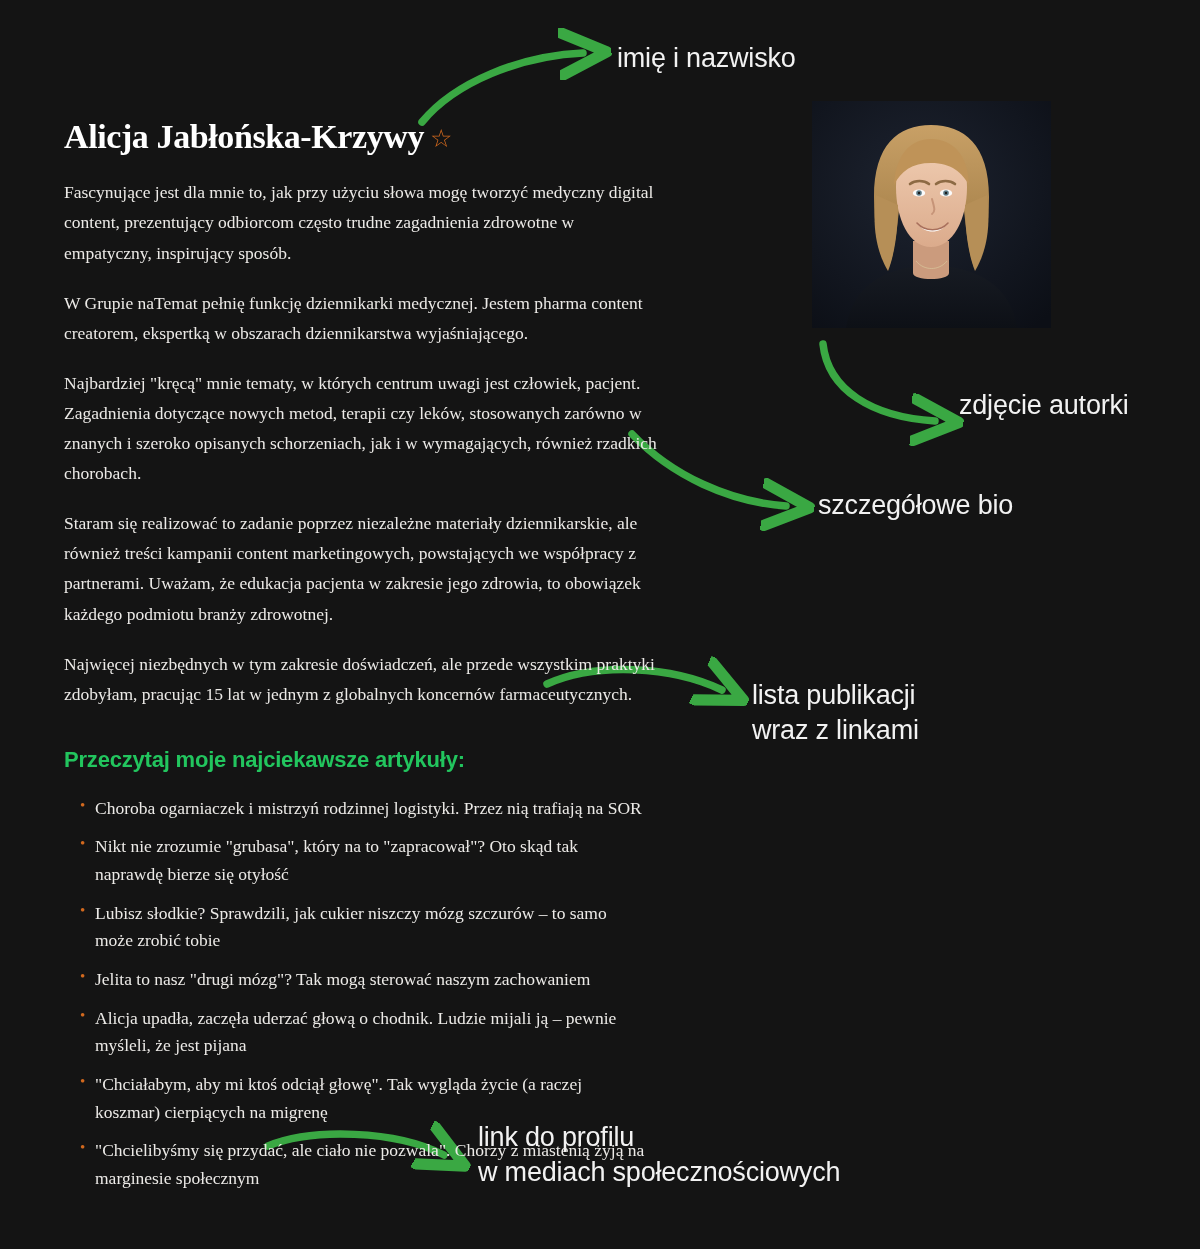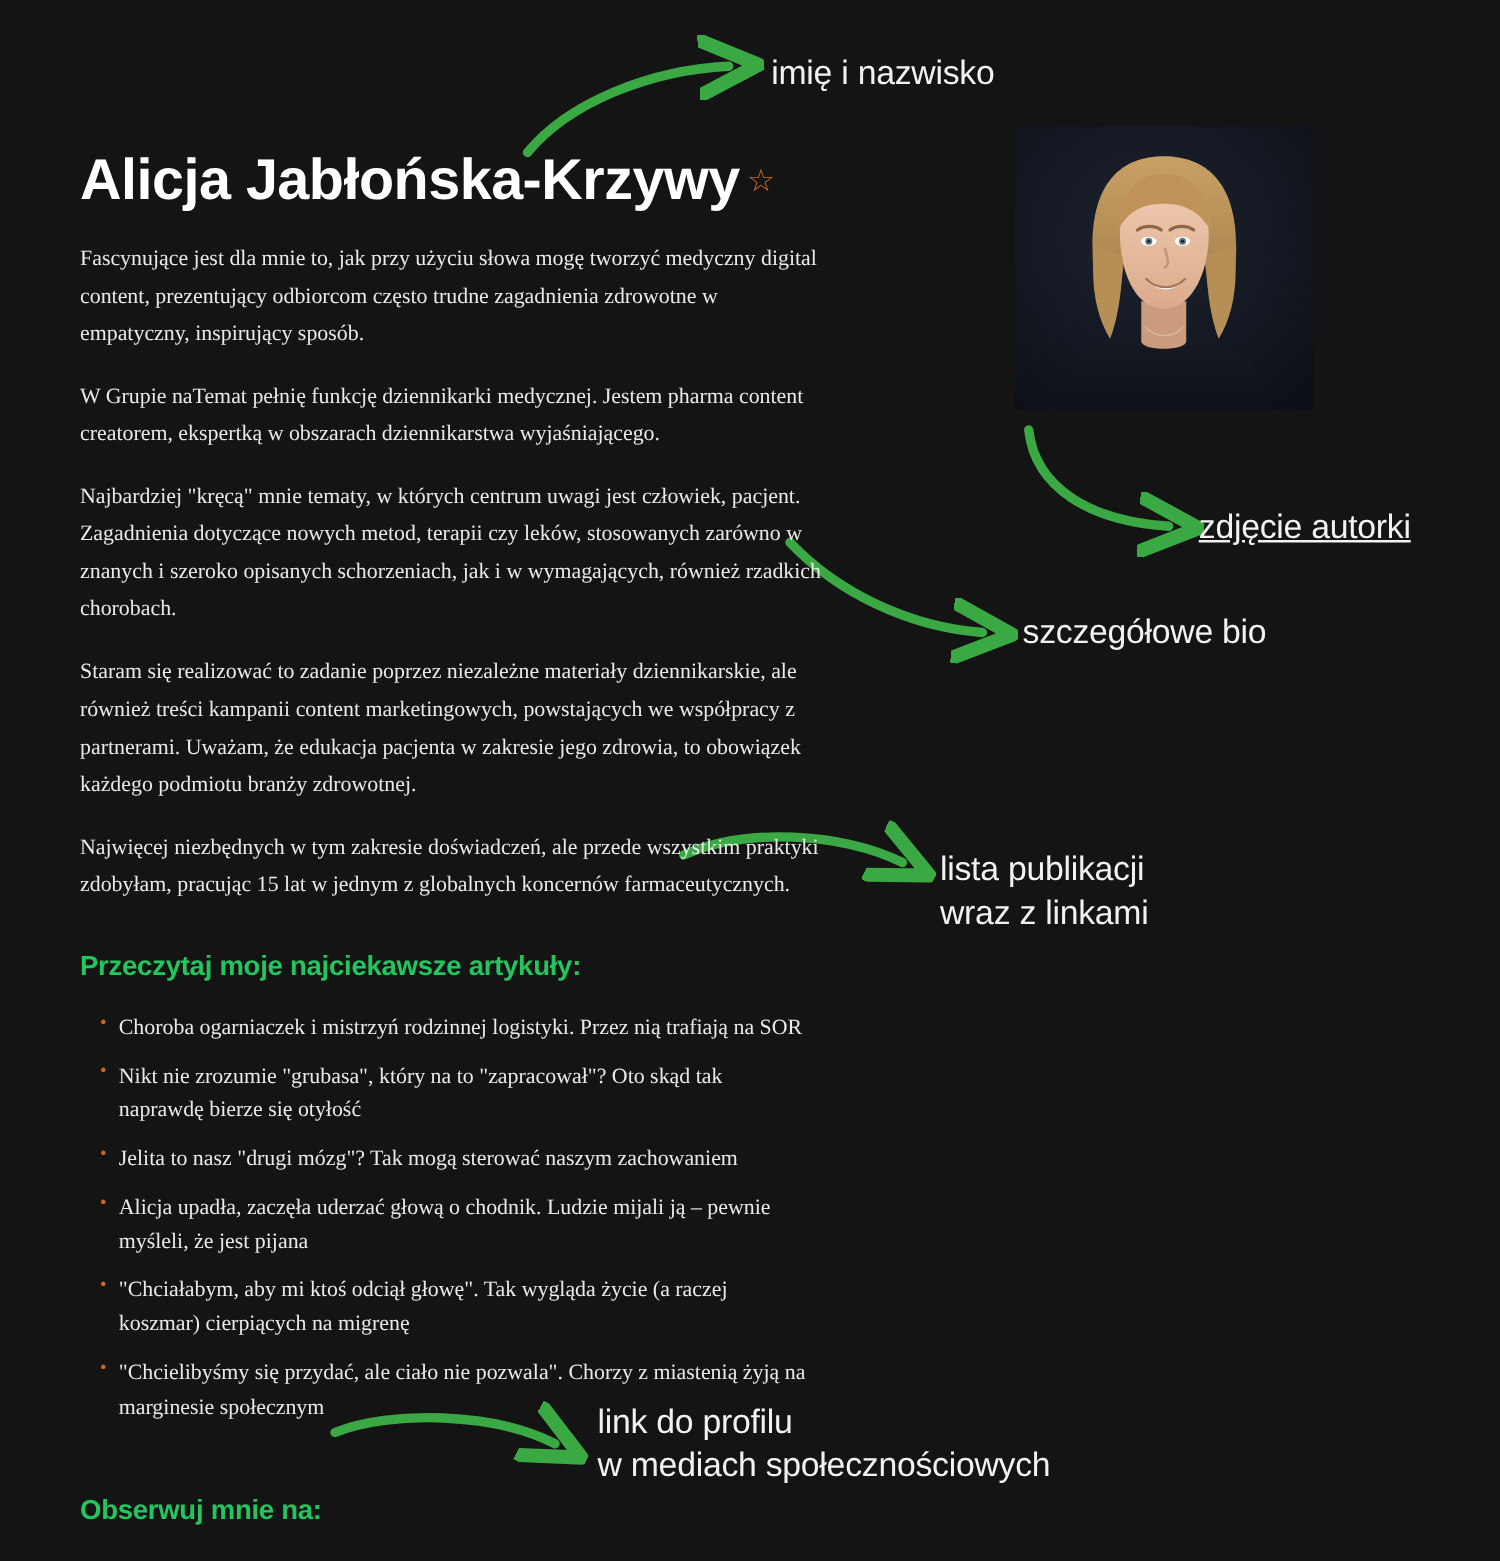--- a/index.html
+++ b/index.html
@@ -31,43 +31,43 @@
     position: absolute;
     color: #f2f2f2;
     font-family: "Liberation Sans", sans-serif;
     font-weight: 400;
     font-size: 27px;
     letter-spacing: -0.2px;
     line-height: 1.28;
     white-space: pre-line;
   }
   #anno-name      { left: 617px; top: 41px;   }
-  #anno-photo     { left: 959px; top: 404px; text-decoration: underline;  }
+  #anno-photo     { left: 959px; top: 388px;  }
   #anno-bio       { left: 818px; top: 488px;  }
   #anno-articles  { left: 752px; top: 678px;  }
   #anno-social    { left: 478px; top: 1120px; }
 
   
   #content {
     position: absolute;
     left: 64px;
     top: 118px;
     width: 600px;
   }
 
   #name-row {
     display: flex;
     align-items: center;
     gap: 6px;
     margin: 0 0 22px 0;
   }
   #author-name {
-    font-family: Liberation Sans, sans-serif;
+    font-family: Liberation Serif, serif;
     font-weight: bold;
-    font-size: 46px;
+    font-size: 34px;
     color: #ffffff;
     letter-spacing: -0.4px;
     margin: 0;
     line-height: 1.1;
   }
   #star-icon {
     display: inline-block;
     font-size: 25px;
     color: #d2691e;
     line-height: 1;
@@ -231,20 +231,21 @@
     <p class="bio-para">W Grupie naTemat pełnię funkcję dziennikarki medycznej. Jestem pharma content creatorem, ekspertką w obszarach dziennikarstwa wyjaśniającego.</p>
     <p class="bio-para">Najbardziej "kręcą" mnie tematy, w których centrum uwagi jest człowiek, pacjent. Zagadnienia dotyczące nowych metod, terapii czy leków, stosowanych zarówno w znanych i szeroko opisanych schorzeniach, jak i w wymagających, również rzadkich chorobach.</p>
     <p class="bio-para">Staram się realizować to zadanie poprzez niezależne materiały dziennikarskie, ale również treści kampanii content marketingowych, powstających we współpracy z partnerami. Uważam, że edukacja pacjenta w zakresie jego zdrowia, to obowiązek każdego podmiotu branży zdrowotnej.</p>
     <p class="bio-para">Najwięcej niezbędnych w tym zakresie doświadczeń, ale przede wszystkim praktyki zdobyłam, pracując 15 lat w jednym z globalnych koncernów farmaceutycznych.</p>
 
     <h2 class="section-heading">Przeczytaj moje najciekawsze artykuły:</h2>
 
     <ul id="articles-list">
       <li>Choroba ogarniaczek i mistrzyń rodzinnej logistyki. Przez nią trafiają na SOR</li>
       <li>Nikt nie zrozumie "grubasa", który na to "zapracował"? Oto skąd tak naprawdę bierze się otyłość</li>
+      <li>Lubisz słodkie? Sprawdzili, jak cukier niszczy mózg szczurów – to samo może zrobić tobie</li>
       <li>Jelita to nasz "drugi mózg"? Tak mogą sterować naszym zachowaniem</li>
       <li>Alicja upadła, zaczęła uderzać głową o chodnik. Ludzie mijali ją – pewnie myśleli, że jest pijana</li>
       <li>"Chciałabym, aby mi ktoś odciął głowę". Tak wygląda życie (a raczej koszmar) cierpiących na migrenę</li>
       <li>"Chcielibyśmy się przydać, ale ciało nie pozwala". Chorzy z miastenią żyją na marginesie społecznym</li>
     </ul>
 
     <h2 class="section-heading" id="social-heading">Obserwuj mnie na:</h2>
 
   </div>
 

